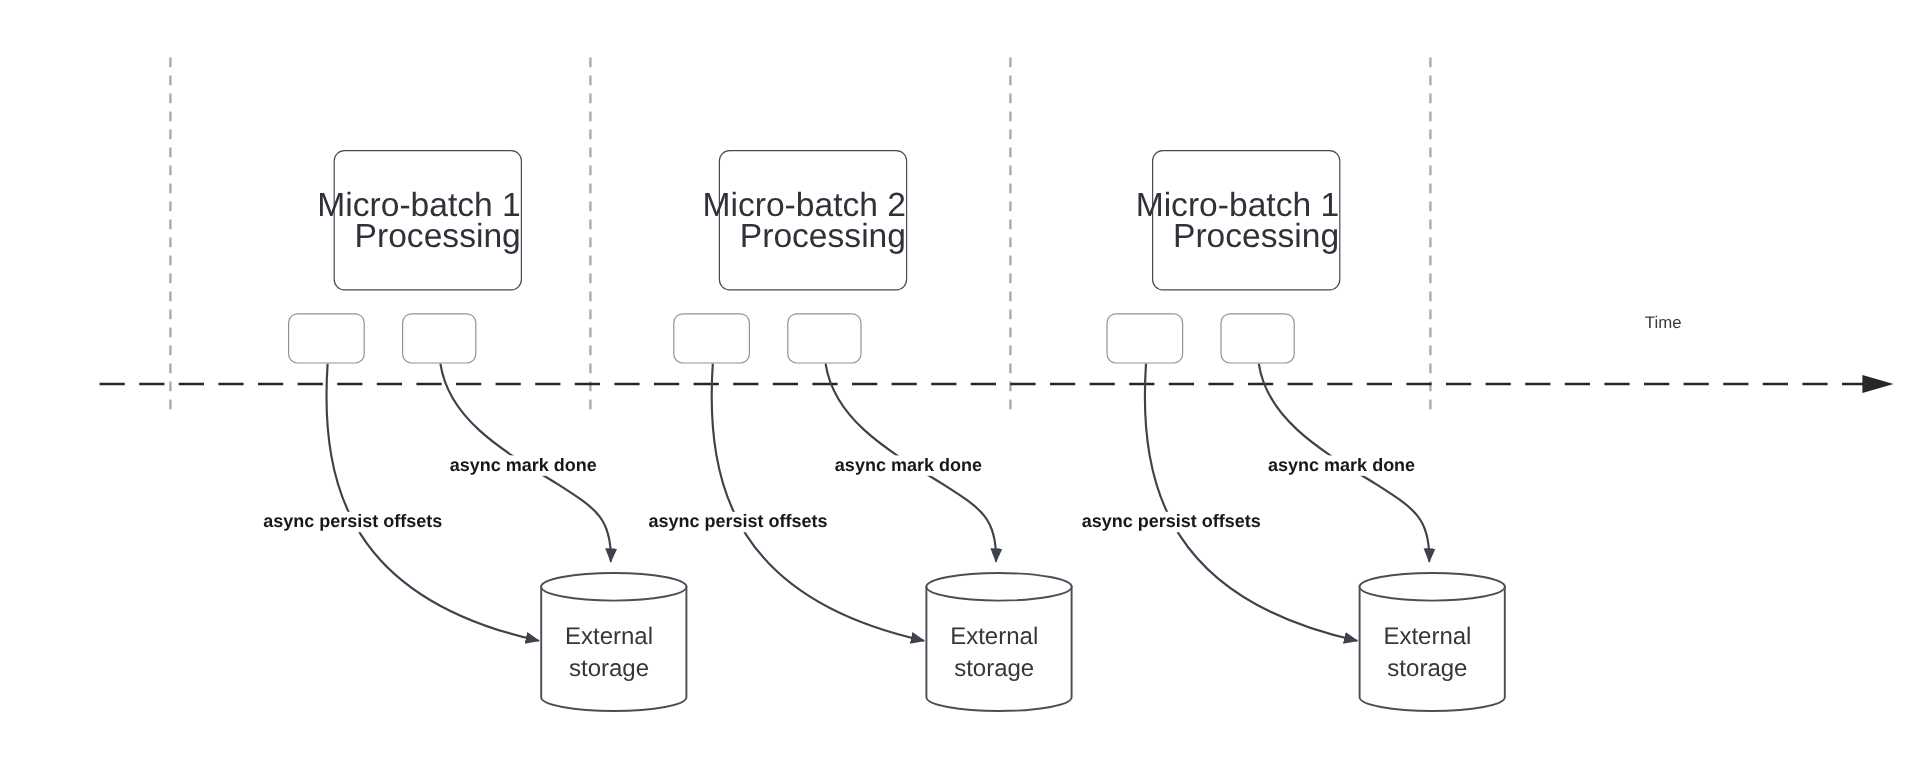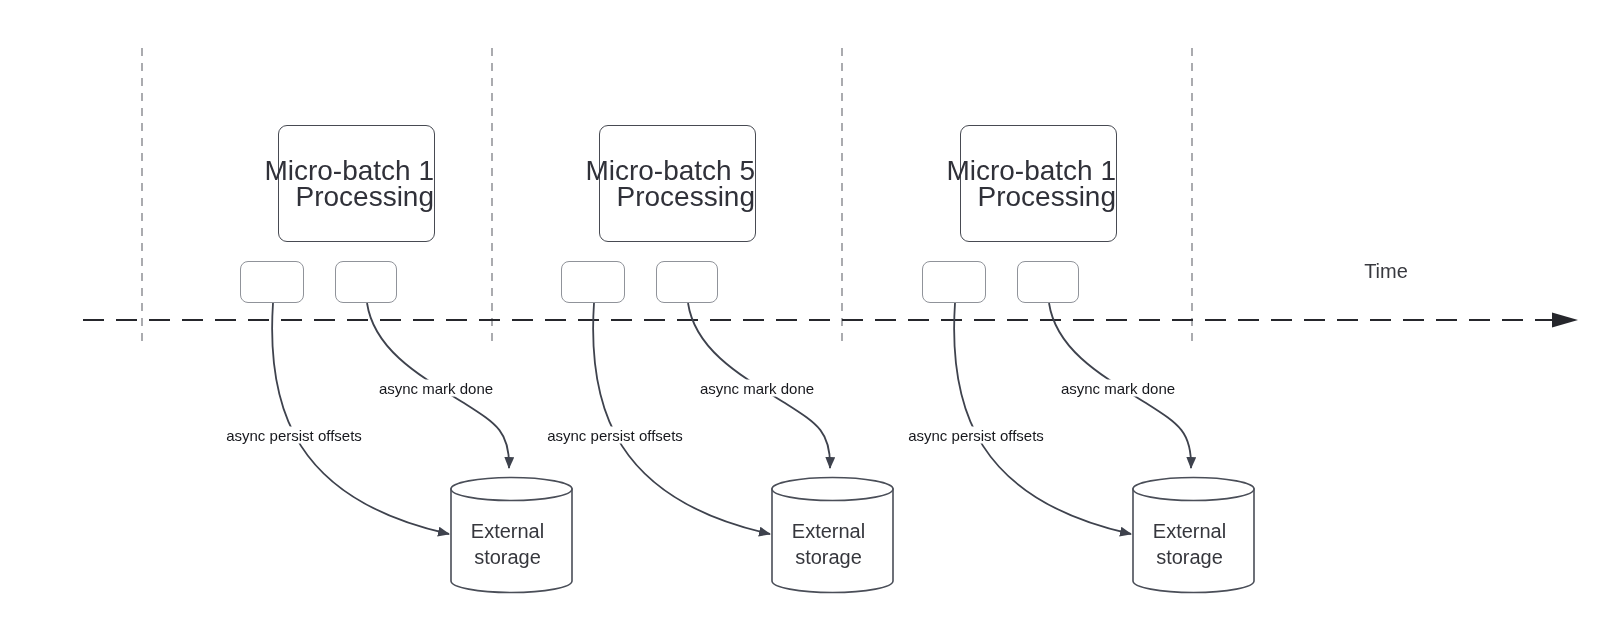--- a/index.html
+++ b/index.html
@@ -35,34 +35,34 @@
   .mini {
     position: absolute; top: 261px; height: 42px; box-sizing: border-box;
     border: 1.6px solid #90939a; border-radius: 8px; background: #ffffff;
   }
   .mini-left  { left: 2px;  width: 64px; }
   .mini-right { left: 97px; width: 62px; }
 
   .conn-label {
     position: absolute; transform: translate(-50%, -50%);
     background: #ffffff; padding: 0 3px;
-    font-size: 15px; font-weight: normal; color: #17181d; white-space: nowrap;
+    font-size: 15px; font-weight: bold; color: #17181d; white-space: nowrap;
   }
   .persist-label { left: 56px;  top: 435px; }
   .done-label    { left: 198px; top: 388px; }
 
   .storage-label {
     position: absolute; left: 213px; top: 518px; width: 113px;
     text-align: center; font-size: 20px; line-height: 26px; color: #36373d;
   }
   .storage-label span, .proc-box span { display: block; }
 
   .time-label {
     position: absolute; left: 1336px; top: 260px; width: 100px;
-    text-align: center; font-size: 20px; color: #38393f;
+    text-align: center; font-size: 14px; color: #38393f;
   }
 </style>
 </head>
 <body>
 
 <div class="canvas">
 
   <svg class="layer" width="1600" height="642" viewBox="0 0 1600 642">
     <defs>
       <marker id="ah" markerUnits="userSpaceOnUse" markerWidth="14" markerHeight="12" refX="11" refY="5" orient="auto">
@@ -110,21 +110,21 @@
     <div class="conn-label persist-label">async persist offsets</div>
     <div class="conn-label done-label">async mark done</div>
     <div class="storage-label">
       <span>External</span>
       <span>storage</span>
     </div>
   </div>
 
   <div class="group g2">
     <div class="proc-box">
-      <span>Micro-batch 5</span>
+      <span>Micro-batch 2</span>
       <span>Processing</span>
     </div>
     <div class="mini mini-left"></div>
     <div class="mini mini-right"></div>
     <div class="conn-label persist-label">async persist offsets</div>
     <div class="conn-label done-label">async mark done</div>
     <div class="storage-label">
       <span>External</span>
       <span>storage</span>
     </div>

